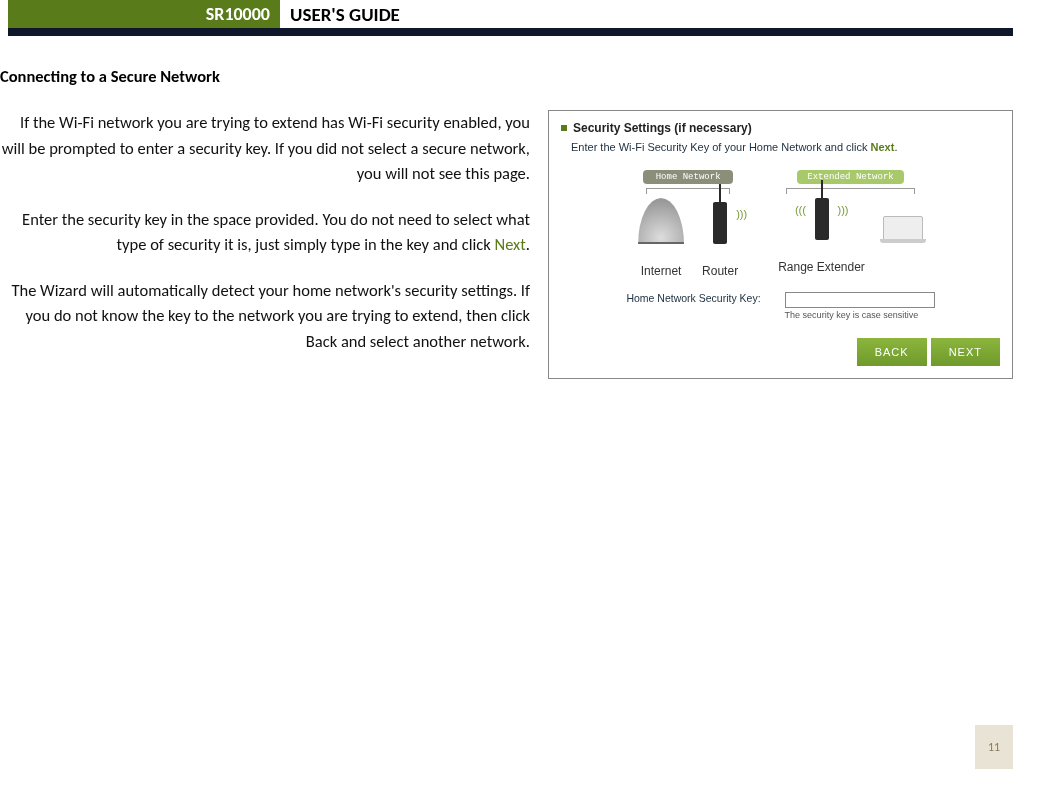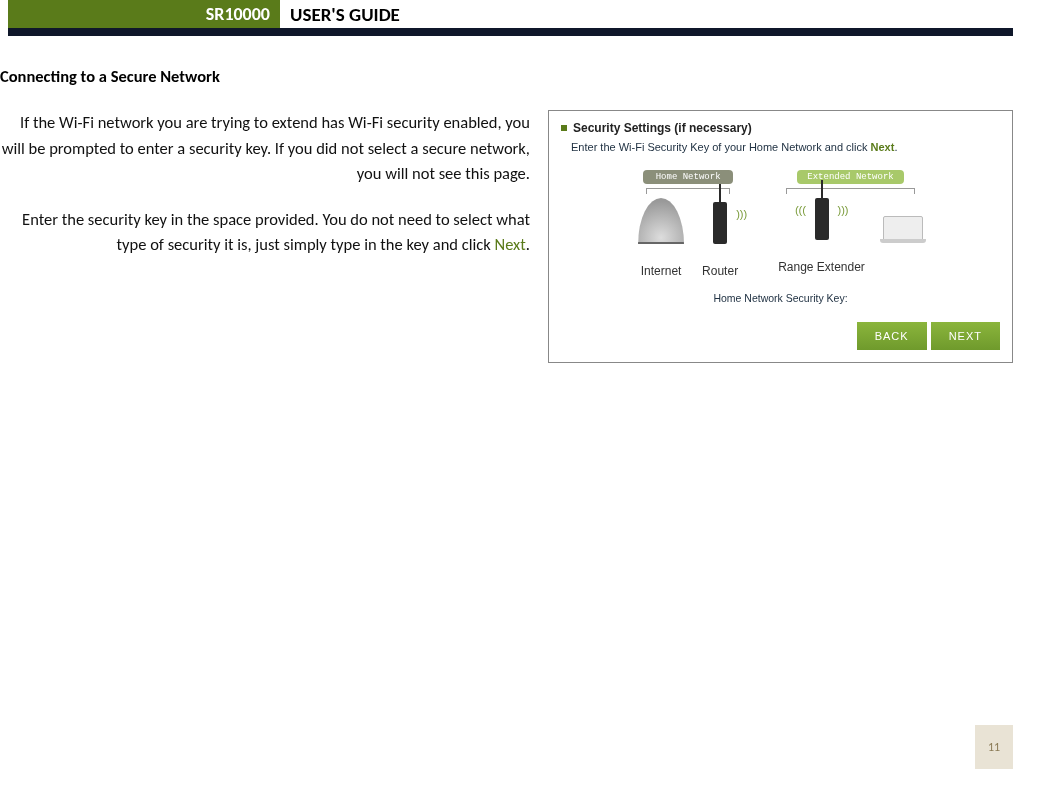--- a/index.html
+++ b/index.html
@@ -216,31 +216,36 @@
             <div class="dev">
               <div class="laptop"></div>
               <div class="dev-cap">&nbsp;</div>
             </div>
           </div>
         </div>
       </div>
 
       <div class="key-row">
         <div>Home Network Security Key:</div>
+        <div>
+          <div class="key-input"></div>
+          <div class="key-note">The security key is case sensitive</div>
+        </div>
       </div>
 
       <div class="fig-buttons">
         <button class="fbtn">BACK</button>
         <button class="fbtn">NEXT</button>
       </div>
     </div>
 
     <p class="para">If the Wi-Fi network you are trying to extend has Wi-Fi security enabled, you will be prompted to enter a security key.  If you did not select a secure network, you will not see this page.</p>
 
     <p class="para">
       <span>Enter the security key in the space provided.  You do not need to select what type of security it is, just simply type in the key and click </span><span class="next-inline">Next</span><span>.</span>
     </p>
 
+    <p class="para">The Wizard will automatically detect your home network's security settings. If you do not know the key to the network you are trying to extend, then click Back and select another network.</p>
 
   </div>
 </div>
 
 <div class="page-num">11</div>
 
 </body></html>

